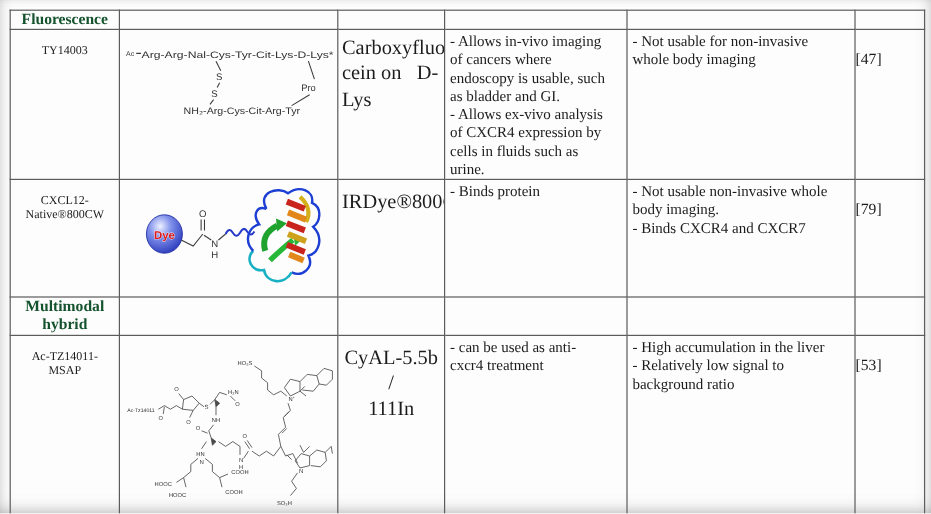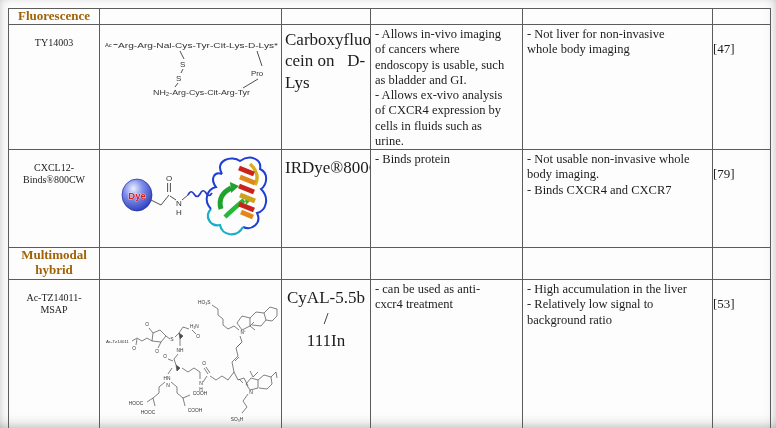--- a/index.html
+++ b/index.html
@@ -23,21 +23,21 @@
   td {
     border:1px solid #5c5c5c; vertical-align:top; padding:0;
     overflow:hidden; color:#1c1c1c;
   }
   tr.h-sec1 { height:16px; }
   tr.h-row1 { height:110px; }
   tr.h-row2 { height:98px; }
   tr.h-sec2 { height:32px;padding-left:34px; }
   tr.h-row3 { height:159px; }
   .section-cell {
-    color:#a16207; font-weight:bold; font-size:13px; text-align:center;
+    color:#14532d; font-weight:bold; font-size:13px; text-align:center;
     white-space:pre-line; line-height:1.12; padding:0 2px;
   }
   .name-cell {
     text-align:center; font-size:10px; padding:12px 2px 0 2px;
     white-space:pre-line; line-height:1.2;
   }
   .probe-cell {
     font-size:17px; padding:4px 3px; white-space:pre-wrap; line-height:1.25;
   }
   .probe-center { text-align:center; padding-top:7px; }
@@ -99,28 +99,28 @@
       <td class="probe-cell">Carboxyfluores
 cein on   D-Lys</td>
       <td class="adv-cell">- Allows in-vivo imaging
 of cancers where
 endoscopy is usable, such
 as bladder and GI.
 - Allows ex-vivo analysis
 of CXCR4 expression by
 cells in fluids such as
 urine.</td>
-      <td class="dis-cell">- Not liver for non-invasive
+      <td class="dis-cell">- Not usable for non-invasive
 whole body imaging</td>
       <td class="ref-cell">[47]</td>
     </tr>
 
     <tr class="h-row2">
       <td class="name-cell">CXCL12-
-Binds®800CW</td>
+Native®800CW</td>
       <td class="structure-cell">
         <svg width="178" height="95" viewBox="0 0 178 95" style="margin:2px 0 0 4px;">
           <defs>
             <radialGradient id="dyeg" cx="38%" cy="30%" r="78%">
               <stop offset="0%" stop-color="#eef1ff"></stop>
               <stop offset="40%" stop-color="#7f90ea"></stop>
               <stop offset="100%" stop-color="#2333b8"></stop>
             </radialGradient>
           </defs>
           <ellipse cx="33" cy="43" rx="15" ry="16" fill="url(#dyeg)" stroke="#1c2aa0" stroke-width="0.7"></ellipse>

